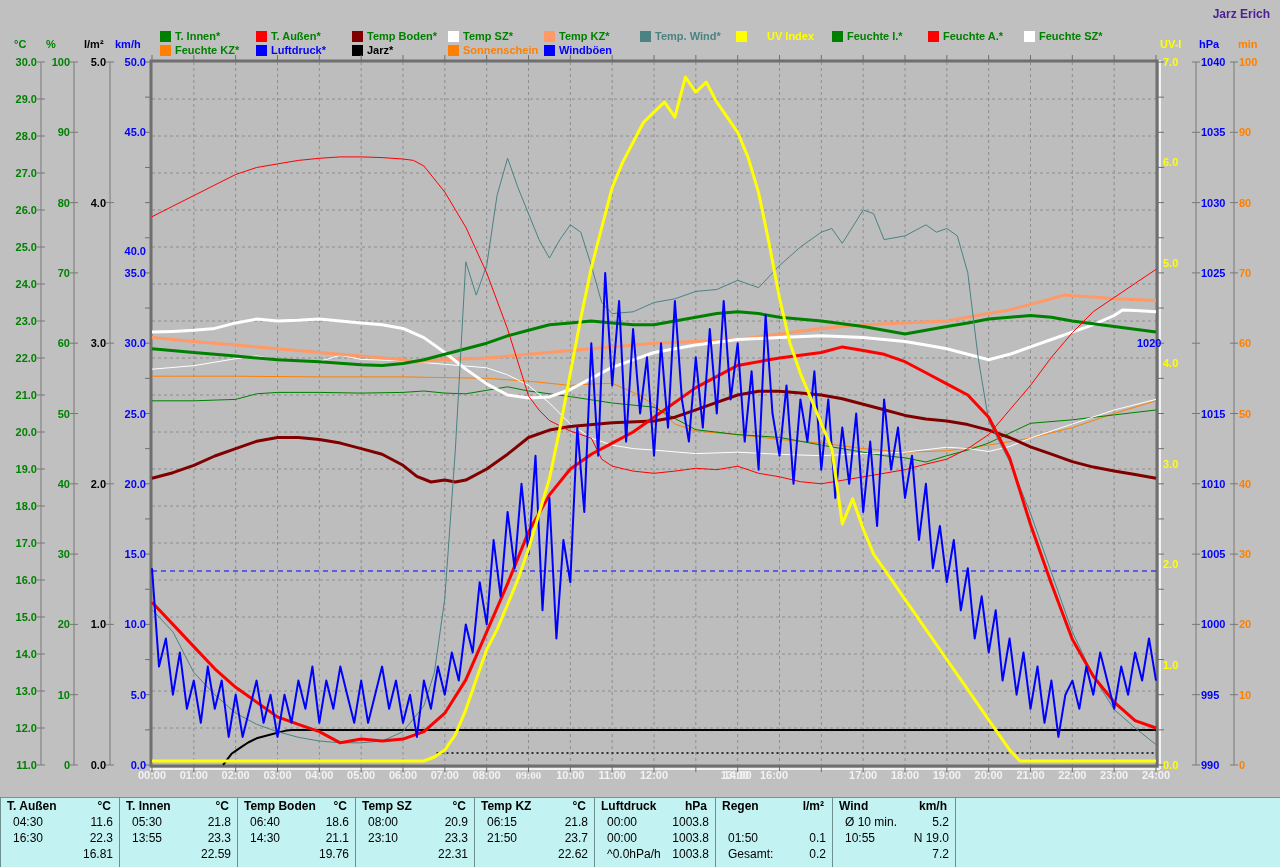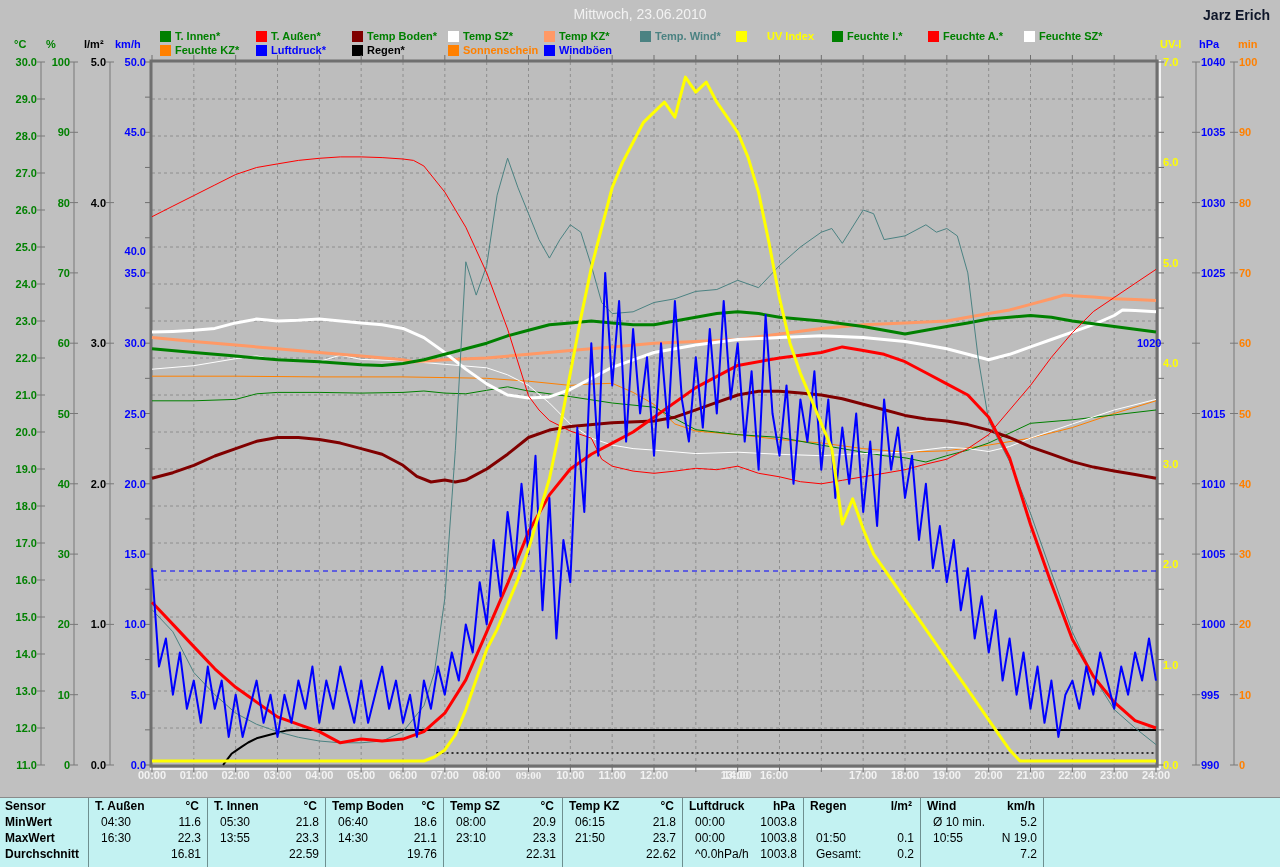--- a/index.html
+++ b/index.html
@@ -1,20 +1,20 @@
 <!DOCTYPE html>
 <html><head>
 <meta charset="utf-8">
 <style>
   html,body{margin:0;padding:0;background:#c0c0c0;}
   #screen{position:relative;width:1280px;height:867px;background:#c0c0c0;overflow:hidden;
           font-family:"Liberation Sans",sans-serif;}
   .abs{position:absolute;}
   #title{top:6px;left:0;width:100%;text-align:center;color:#f2f2f2;font-size:14px;}
-  #watermark{top:7px;right:10px;color:#0f172a;font-size:14px;font-weight:700;}
+  #watermark{top:7px;right:10px;color:#4c1d95;font-size:12px;font-weight:700;}
   .legend-row{position:absolute;left:160px;display:flex;}
   #legend-row1{top:30px;}
   #legend-row2{top:44px;}
   .legend-item{width:96px;display:flex;align-items:center;font-size:11px;font-weight:700;cursor:default;}
   .swatch{width:11px;height:11px;margin-right:4px;flex:0 0 auto;}
   .axis-header{position:absolute;font-size:11px;font-weight:700;top:38px;}
   .tick-label{position:absolute;font-size:11px;font-weight:700;line-height:11px;}
   .tl-left{text-align:right;}
   .tl-right{text-align:left;}
   .x-label{position:absolute;top:769px;width:40px;margin-left:-20px;text-align:center;
@@ -29,21 +29,20 @@
             padding:0 8px 0 6px;font-weight:700;}
   .tbl-row{display:flex;justify-content:space-between;height:16px;line-height:16px;padding:0 6px 0 12px;}
   .tbl-row .t{white-space:pre;}
   .tbl-row .v{margin-left:auto;}
   .tbl-fill{flex:1 1 auto;border-left:1px solid #6e8f8f;}
 </style>
 </head>
 <body>
 
 <div id="screen">
-  <div id="title" class="abs">Mittwoch, 23.06.2010</div>
   <div id="watermark" class="abs">Jarz Erich</div>
   <div id="legend-row1" class="legend-row">
       <div class="legend-item">
         <span class="swatch" style="background: rgb(0, 128, 0);"></span>
         <span style="color: rgb(0, 128, 0);">T. Innen*</span>
       </div>
       <div class="legend-item">
         <span class="swatch" style="background: rgb(255, 0, 0);"></span>
         <span style="color: rgb(0, 128, 0);">T. Außen*</span>
       </div>
@@ -84,21 +83,21 @@
       <div class="legend-item">
         <span class="swatch" style="background: rgb(255, 128, 0);"></span>
         <span style="color: rgb(0, 128, 0);">Feuchte KZ*</span>
       </div>
       <div class="legend-item">
         <span class="swatch" style="background: rgb(0, 0, 255);"></span>
         <span style="color: rgb(0, 0, 255);">Luftdruck*</span>
       </div>
       <div class="legend-item">
         <span class="swatch" style="background: rgb(0, 0, 0);"></span>
-        <span style="color: rgb(0, 0, 0);">Regen*</span>
+        <span style="color: rgb(0, 0, 0);">Jarz*</span>
       </div>
       <div class="legend-item">
         <span class="swatch" style="background: rgb(255, 128, 0);"></span>
         <span style="color: rgb(255, 128, 0);">Sonnenschein</span>
       </div>
       <div class="legend-item">
         <span class="swatch" style="background: rgb(0, 0, 255);"></span>
         <span style="color: rgb(0, 0, 255);">Windböen</span>
       </div>
     </div>
@@ -430,26 +429,20 @@
       <div class="x-label" style="left: 863.167px;">17:00</div>
       <div class="x-label" style="left: 905px;">18:00</div>
       <div class="x-label" style="left: 946.833px;">19:00</div>
       <div class="x-label" style="left: 988.667px;">20:00</div>
       <div class="x-label" style="left: 1030.5px;">21:00</div>
       <div class="x-label" style="left: 1072.33px;">22:00</div>
       <div class="x-label" style="left: 1114.17px;">23:00</div>
       <div class="x-label" style="left: 1156px;">24:00</div>
     </div>
   <div id="stats-table" class="abs">
-      <div class="tbl-col0">
-        <div>Sensor</div>
-        <div>MinWert</div>
-        <div>MaxWert</div>
-        <div>Durchschnitt</div>
-      </div>
       <div class="tbl-group" style="width: 118px;">
         <div class="tbl-head">
           <span>T. Außen</span>
           <span>°C</span>
         </div>
         <div class="tbl-row">
           <span class="t">04:30</span>
           <span class="v">11.6</span>
         </div>
         <div class="tbl-row">

